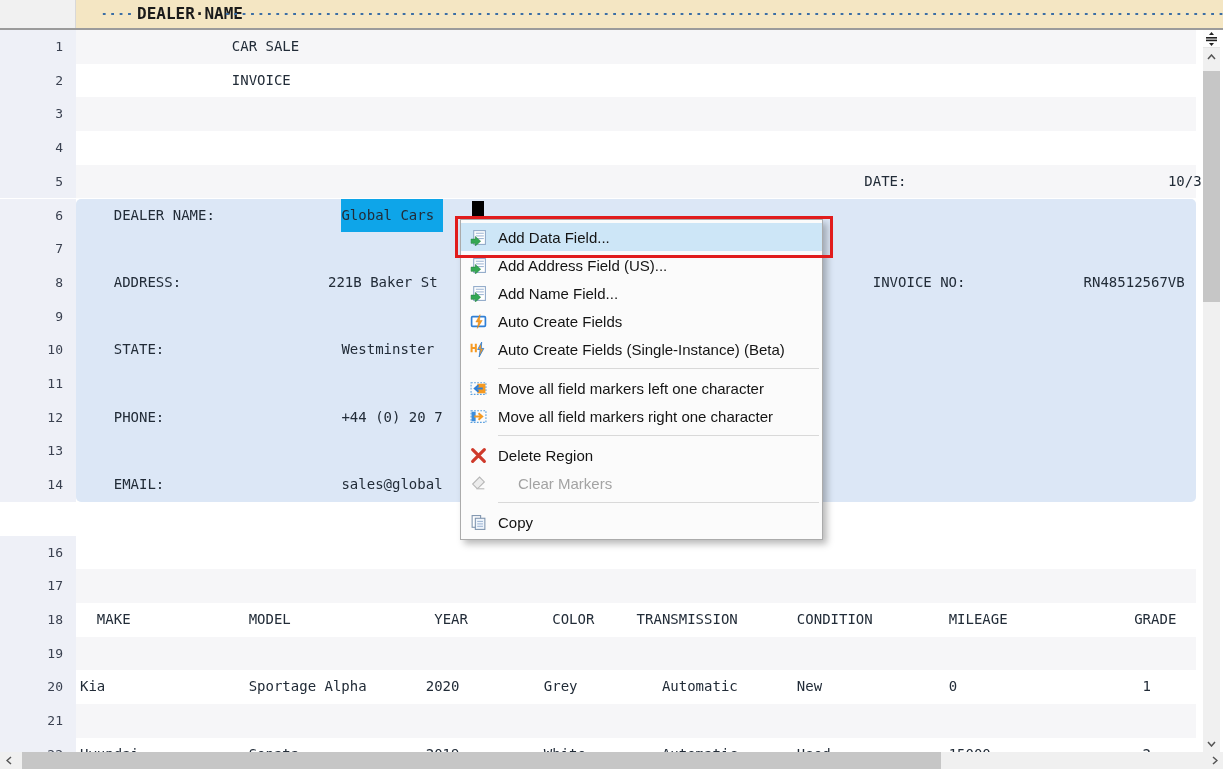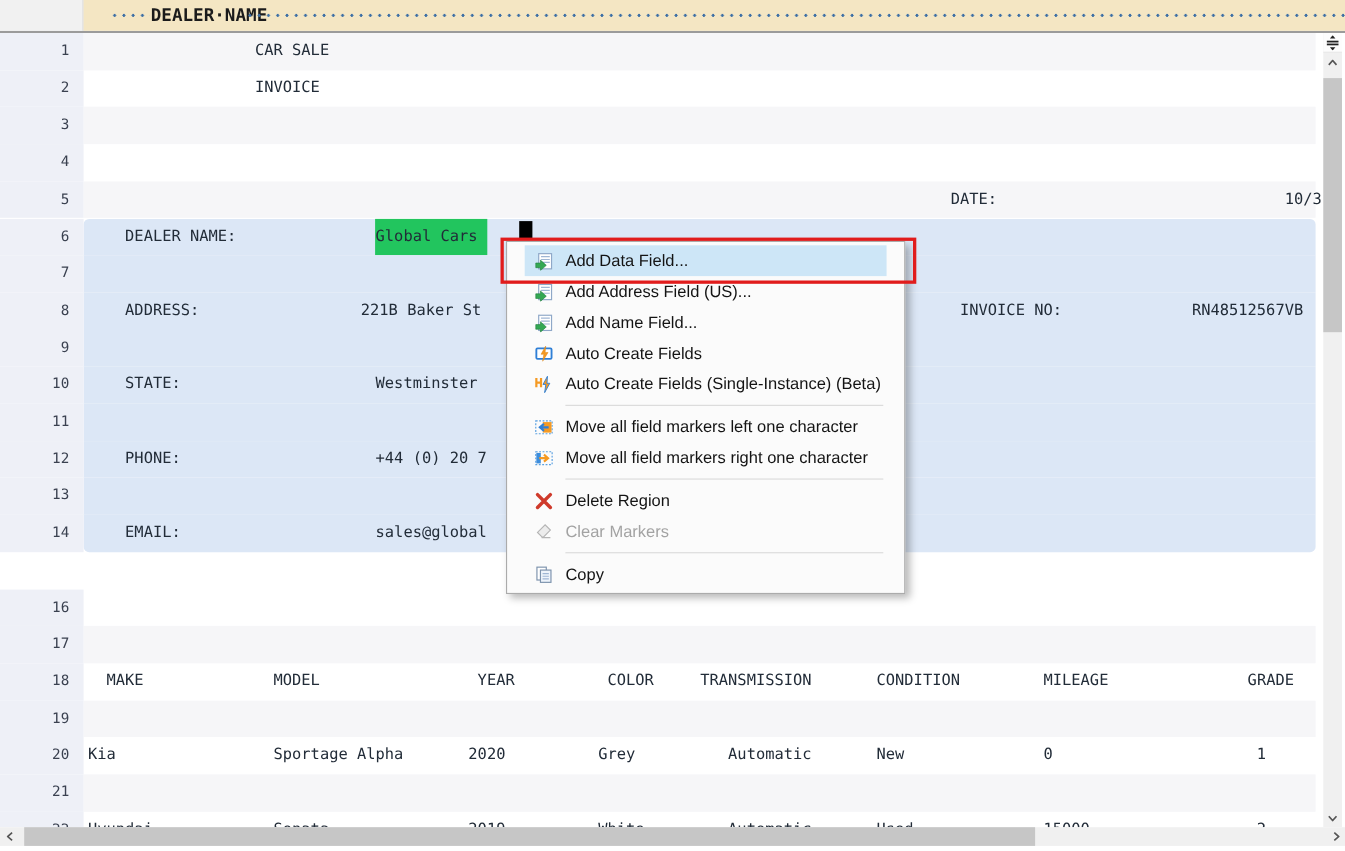--- a/index.html
+++ b/index.html
@@ -24,29 +24,29 @@
   .band{position:absolute;left:76px;width:1120px;top:0;bottom:0;background:transparent;}
   .line.striped .band{background:#f6f6f8;}
   .line.region .band{background:#dce7f6;}
   .line.region-start .band{border-radius:5px 5px 0 0;}
   .line.region-end .band{border-radius:0 0 5px 5px;}
   .gutter-cell{position:absolute;left:0;top:0;width:76px;height:100%;background:#eef0f7;
       color:#3a4150;font-family:"DejaVu Sans Mono",monospace;font-size:13px;line-height:33.7px;
       text-align:right;padding-right:13px;box-sizing:border-box;}
   .seg{position:absolute;top:0;height:33.7px;line-height:33.7px;white-space:pre;
       font-family:"DejaVu Sans Mono",monospace;font-size:14px;color:#222c38;}
-  .seg.selected{background:#22c55e;padding-right:8.4px;}
+  .seg.selected{background:#0ea5e9;padding-right:8.4px;}
   .cursor-block{position:absolute;width:12px;height:17px;background:#000;z-index:3;}
 
   
   .menu{position:absolute;left:460px;top:219px;width:363px;background:#fbfbfb;
-      border:1px solid #ababab;box-shadow:4px 4px 7px rgba(0,0,0,.28);padding:3px 16px;z-index:5;box-sizing:border-box;}
+      border:1px solid #ababab;box-shadow:4px 4px 7px rgba(0,0,0,.28);padding:3px 0;z-index:5;box-sizing:border-box;}
   .menu-item{display:flex;align-items:center;height:28px;padding:0 10px 0 8px;font-size:15px;color:#141414;cursor:default;}
   .menu-item.highlighted{background:#cde6f7;}
-  .menu-item.disabled{color:#a3a3a3;}
+  .menu-item.disabled{color:#a3a3a3;gap:20px;}
   .mi-icon{width:18px;height:18px;margin-right:11px;flex:none;display:flex;align-items:center;justify-content:center;}
   .mi-icon svg{width:17px;height:17px;display:block;}
   .menu-sep{height:1px;background:#d9d9d9;margin:5px 3px 5px 37px;}
   .mi-label{white-space:nowrap;}
 
   
   .annotation{position:absolute;left:455px;top:216px;width:372px;height:36px;
       border:3px solid #e11c1c;z-index:6;pointer-events:none;}
 
   

